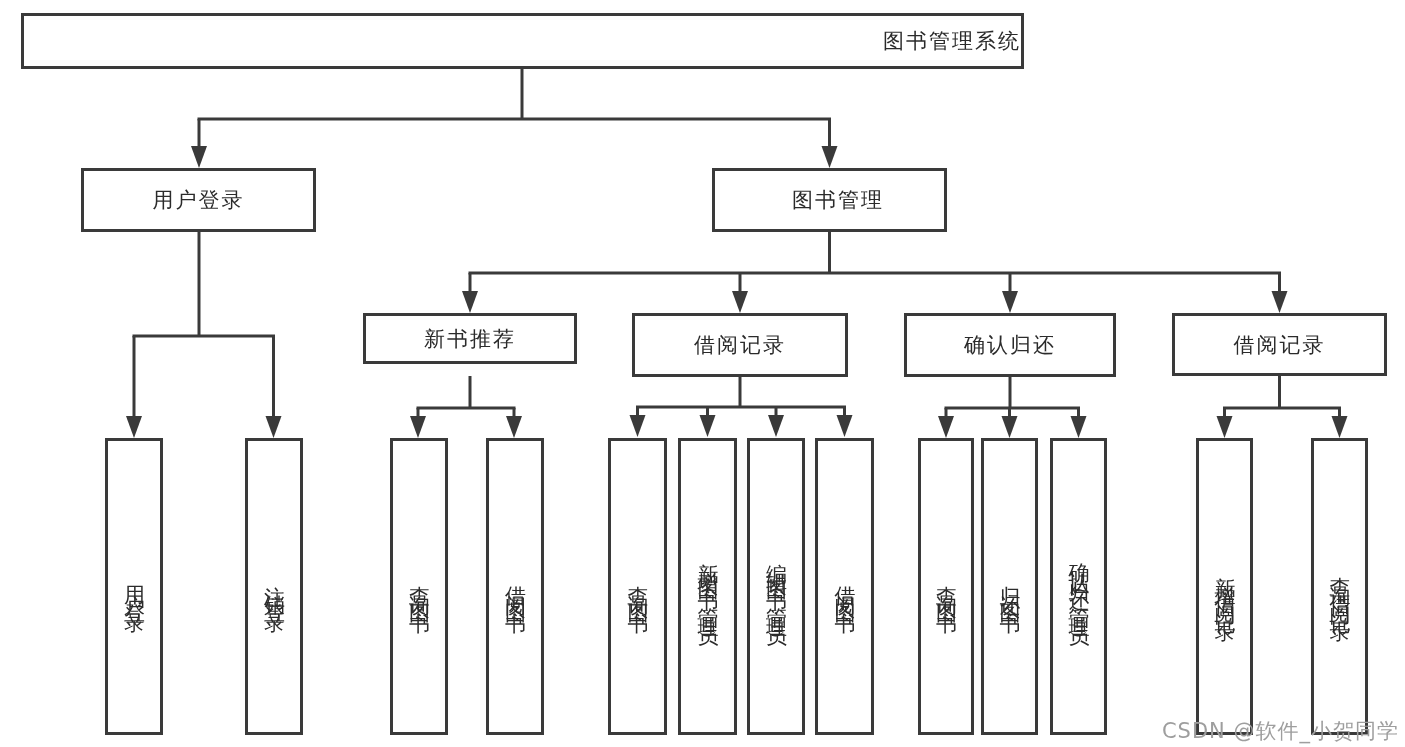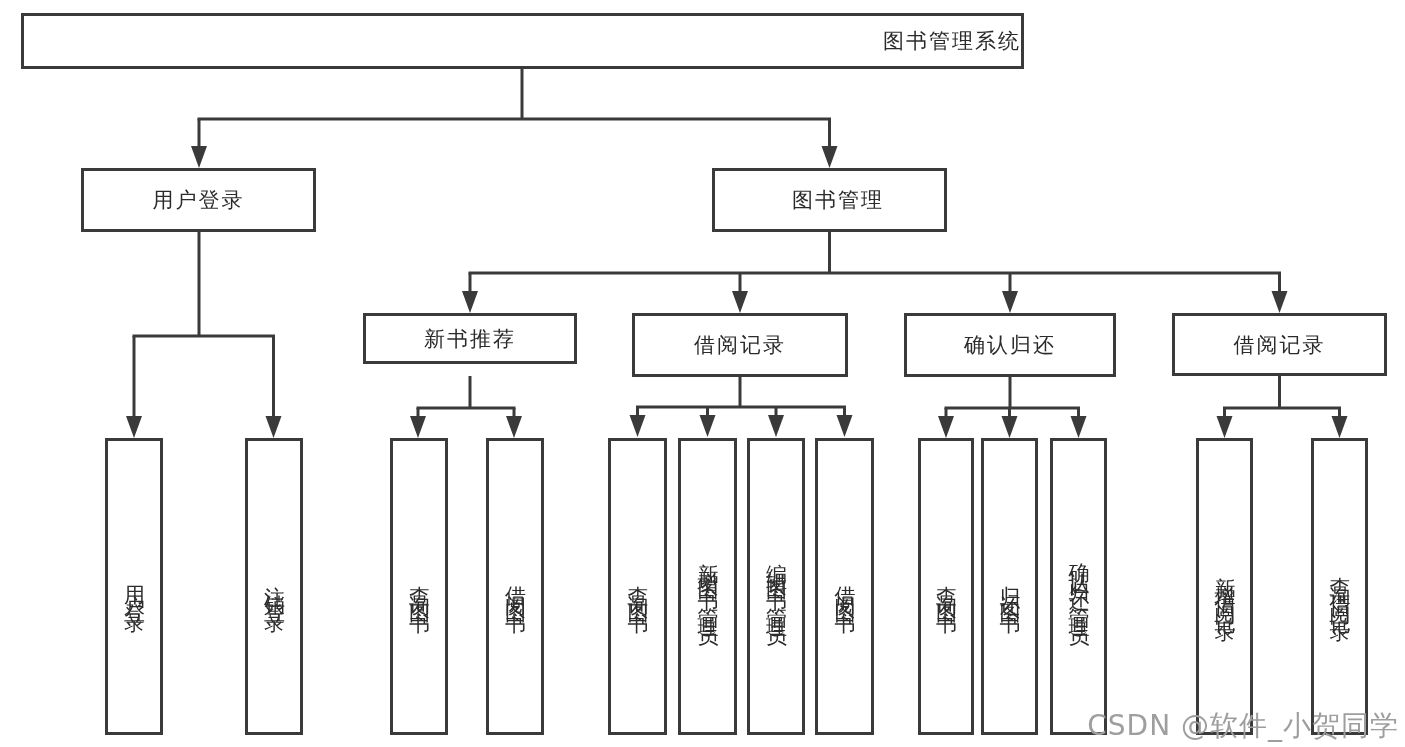--- a/index.html
+++ b/index.html
@@ -40,21 +40,21 @@
     text-orientation: mixed;
     font-size: 21px;
     line-height: 1;
     letter-spacing: 9px;
     white-space: nowrap;
   }
   #watermark {
     position: absolute;
     right: 6px;
     bottom: 2px;
-    font-size: 28px;
+    font-size: 21px;
     letter-spacing: 1px;
     color: var(--wm, #9e9e9e);
     z-index: 3;
     white-space: nowrap;
   }
 </style>
 </head>
 <body>
 
 <div id="stage">

